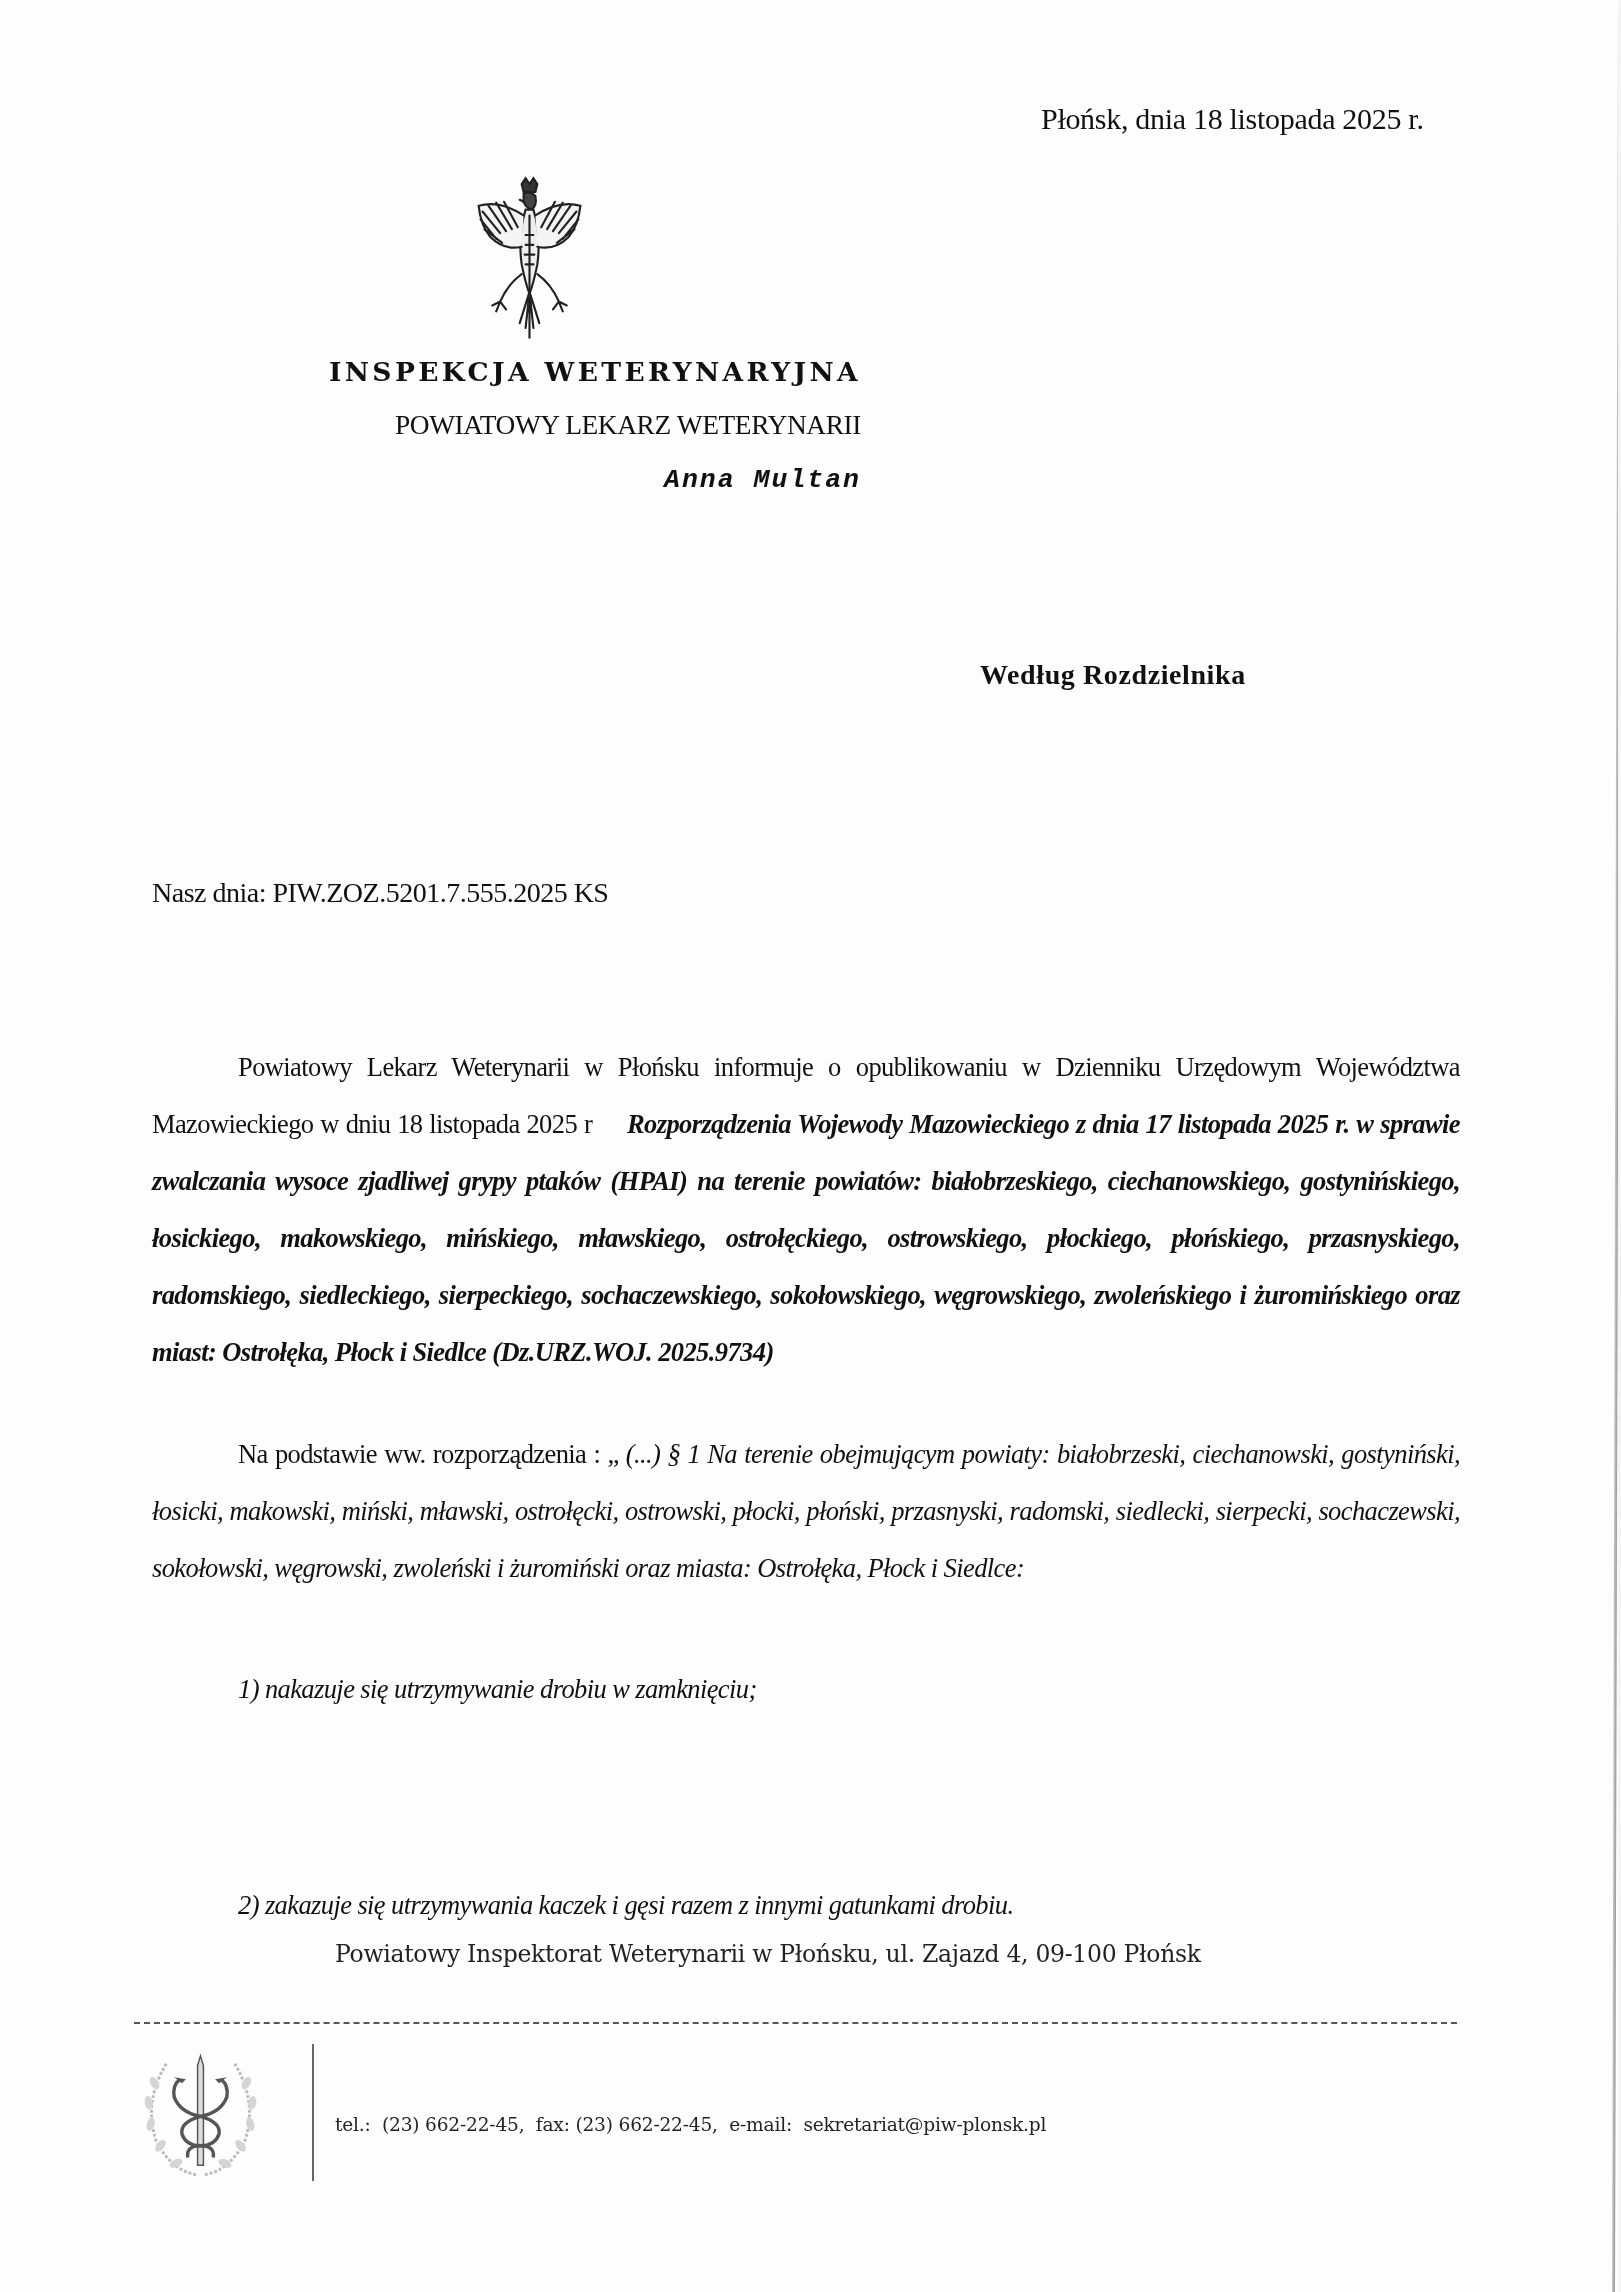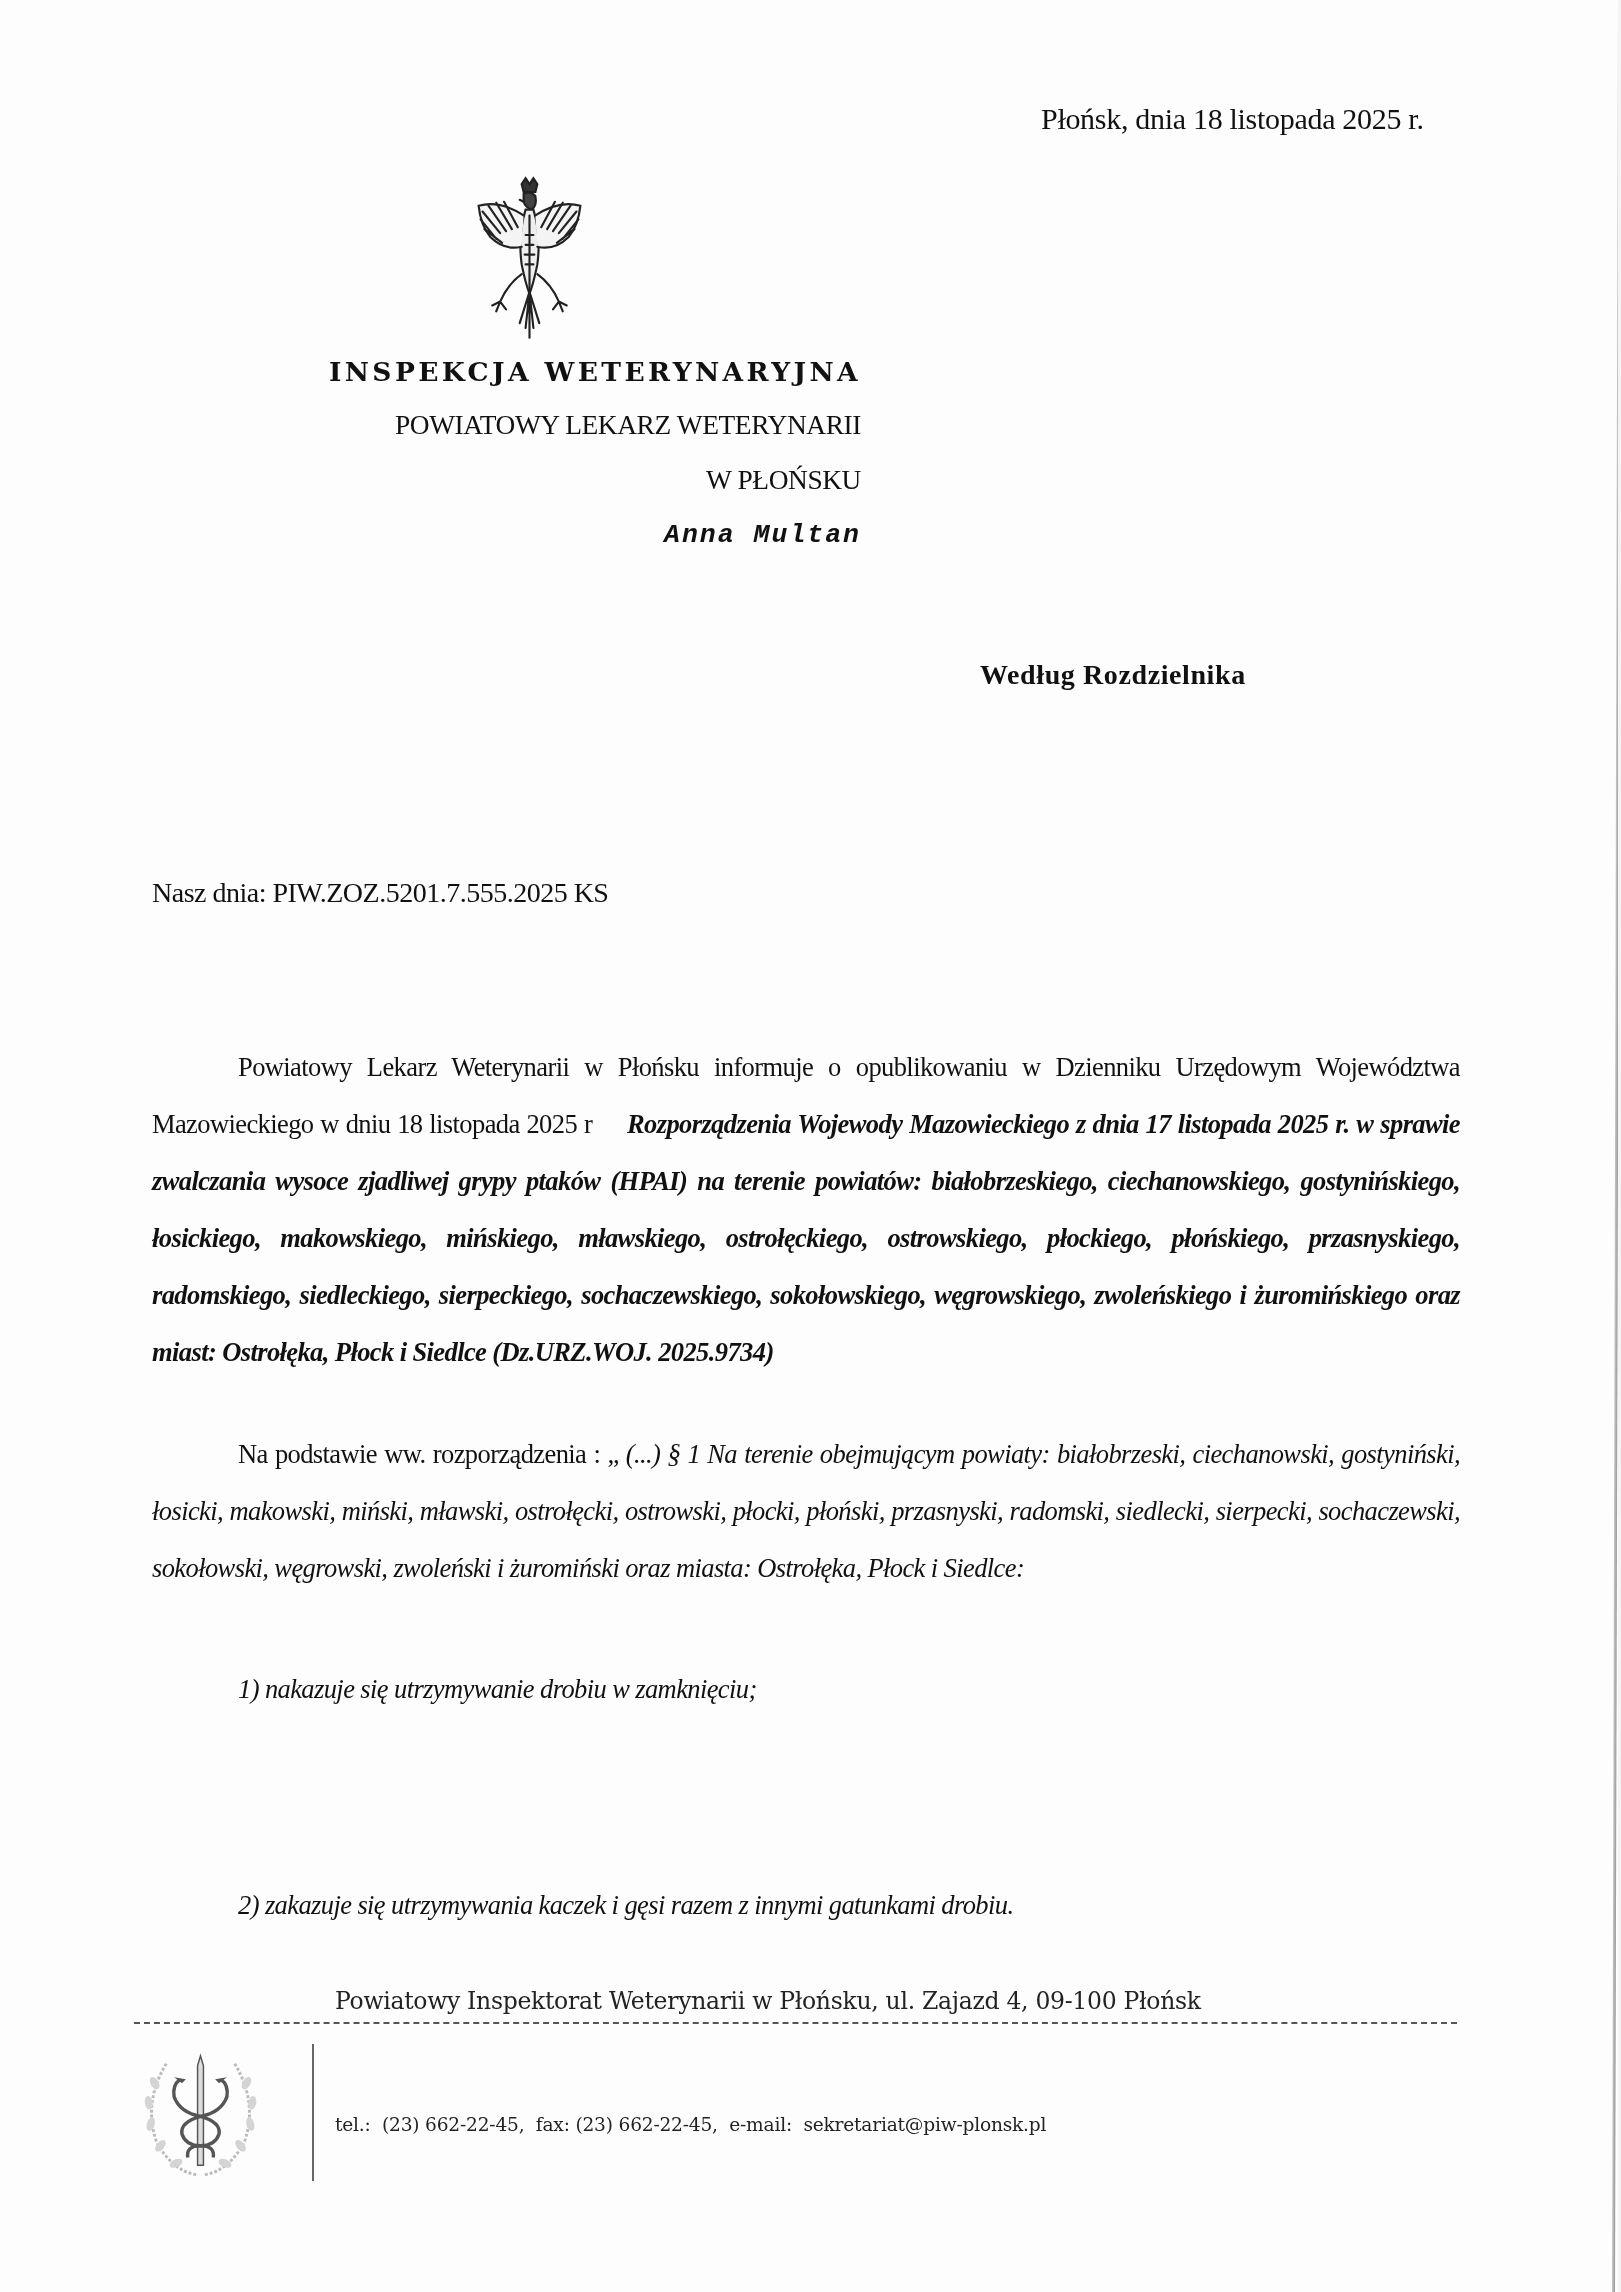--- a/index.html
+++ b/index.html
@@ -143,21 +143,21 @@
     .footer-divider {
       position: absolute;
       top: 2044px;
       left: 312px;
       width: 2px;
       height: 137px;
       background: #666;
     }
     .footer-address {
       position: absolute;
-      top: 1987px;
+      top: 1940px;
       left: 335px;
       font-family: "DejaVu Serif", serif;
       font-size: 23.5px;
       letter-spacing: -0.3px;
       white-space: nowrap;
       color: #222;
     }
     .footer-contact {
       position: absolute;
       top: 2114px;
@@ -200,21 +200,20 @@
 
       <path d="M62 100 Q48 110 40 128 M40 128 L32 132 M40 128 L36 138 M40 128 L46 136"></path>
       <path d="M78 100 Q92 110 100 128 M100 128 L108 132 M100 128 L104 138 M100 128 L94 136"></path>
     </g>
   </svg>
 </div>
 
 <div class="header-block">
   <p class="institution">INSPEKCJA WETERYNARYJNA</p>
   <p class="office-line">POWIATOWY LEKARZ WETERYNARII</p>
-  <p class="office-line">W PŁOŃSKU</p>
   <p class="person-name">Anna Multan</p>
 </div>
 
 <div class="recipient">Według Rozdzielnika</div>
 
 <div class="ref-line">Nasz dnia: PIW.ZOZ.5201.7.555.2025 KS</div>
 
 <div class="body-text para-1">
   <span class="indent"></span><span>Powiatowy Lekarz Weterynarii w Płońsku informuje o opublikowaniu w Dzienniku Urzędowym Województwa Mazowieckiego w dniu 18 listopada  2025 r </span><span class="bi">Rozporządzenia Wojewody Mazowieckiego z dnia 17 listopada 2025 r.  w sprawie zwalczania wysoce zjadliwej grypy ptaków (HPAI) na terenie powiatów: białobrzeskiego, ciechanowskiego, gostynińskiego, łosickiego, makowskiego, mińskiego, mławskiego, ostrołęckiego, ostrowskiego, płockiego, płońskiego, przasnyskiego, radomskiego, siedleckiego, sierpeckiego, sochaczewskiego, sokołowskiego, węgrowskiego, zwoleńskiego i żuromińskiego oraz miast: Ostrołęka, Płock i Siedlce (Dz.URZ.WOJ. 2025.9734)</span>
 </div>

